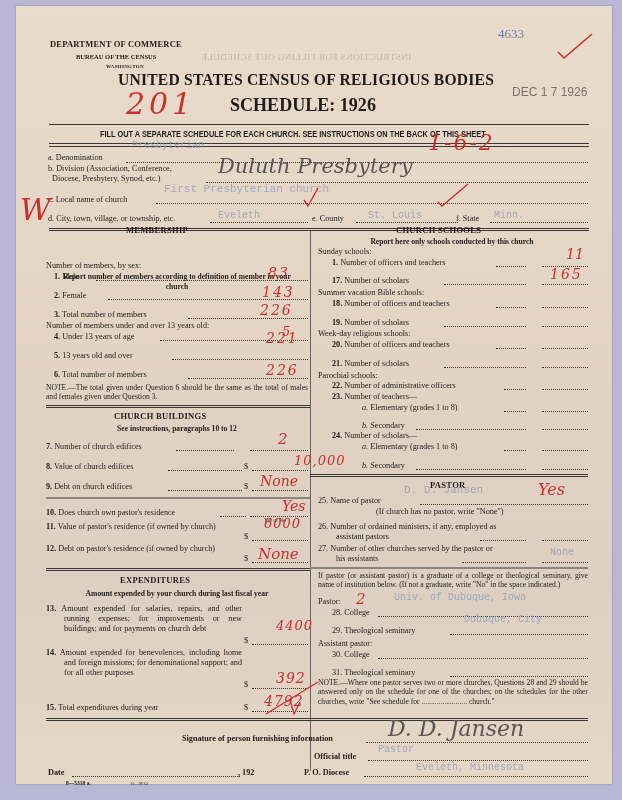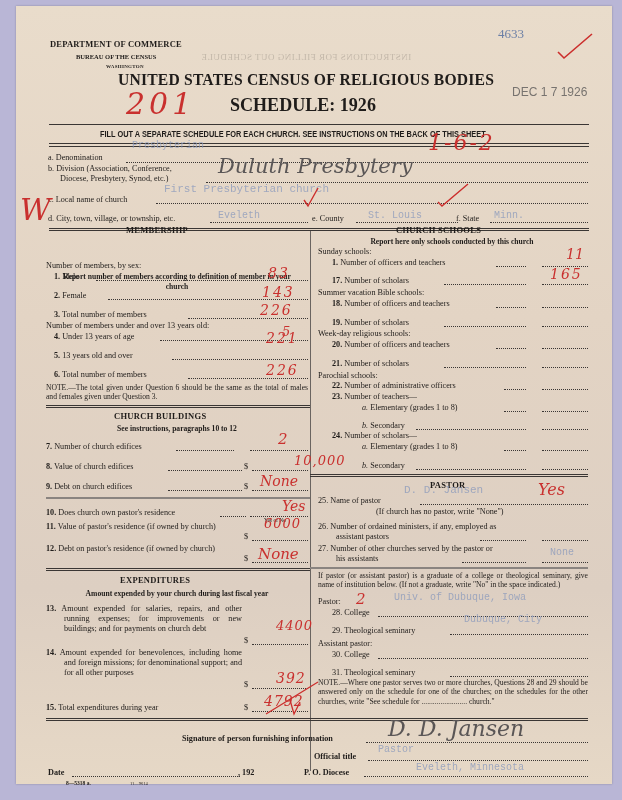--- a/index.html
+++ b/index.html
@@ -66,21 +66,21 @@
   <div class="hrule" style="left:33px;top:137px;width:540px;"></div>
   <div class="hrule" style="left:33px;top:140px;width:540px;"></div>
 
   <div class="abs hand" style="left:412px;top:124px;font-size:22px;letter-spacing:2px;">1-6-2</div>
 
   <div class="abs lbl" style="left:32px;top:147px;">a. Denomination</div>
   <div class="dots" style="left:110px;top:156px;width:462px;"></div>
   <div class="abs typed" style="left:116px;top:134px;">Presbyterian</div>
 
   <div class="abs lbl" style="left:32px;top:158px;">b. Division (Association, Conference,</div>
-  <div class="abs lbl" style="left:44px;top:168px;">Diocese, Presbytery, Synod, etc.)</div>
+  <div class="abs lbl" style="left:36px;top:168px;">Diocese, Presbytery, Synod, etc.)</div>
   <div class="dots" style="left:190px;top:176px;width:382px;"></div>
   <div class="abs hand gray" style="left:202px;top:148px;font-size:21px;">Duluth Presbytery</div>
 
   <div class="abs typed" style="left:148px;top:177px;font-size:11px;">First Presbyterian church</div>
   <div class="abs lbl" style="left:32px;top:189px;">c. Local name of church</div>
   <div class="dots" style="left:140px;top:197px;width:432px;"></div>
   <svg class="check" style="left:286px;top:180px;" width="20" height="22">
       <path d="M2 14 L6 20 L16 2" stroke="#cc2e2c" stroke-width="1.4" fill="none"></path>
     </svg>
   <svg class="check" style="left:420px;top:176px;" width="36" height="26">

